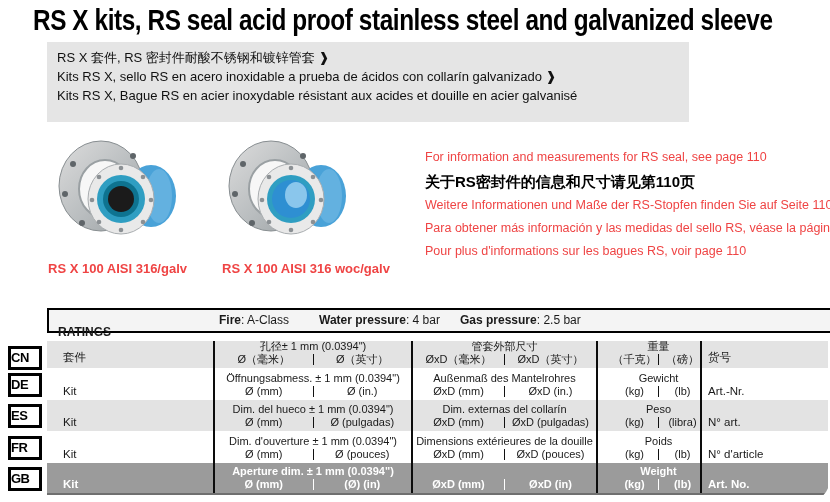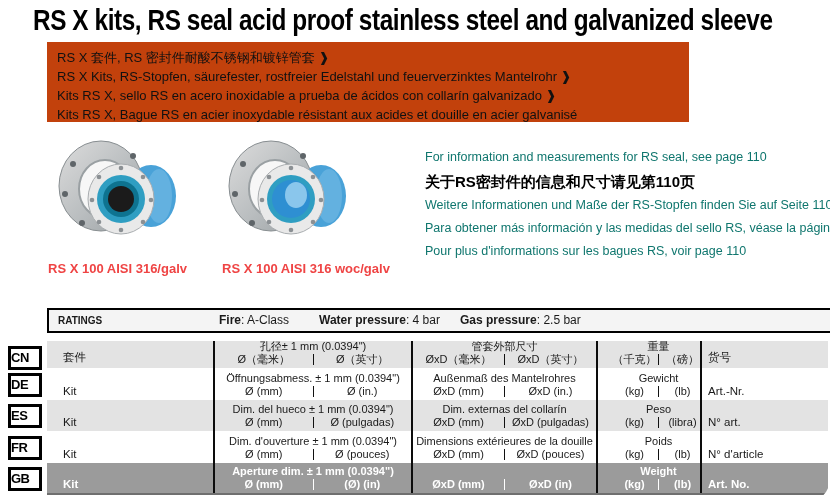--- a/index.html
+++ b/index.html
@@ -4,39 +4,39 @@
 <style>
   html,body{margin:0;padding:0;background:#fff;}
   .page{position:relative;width:830px;height:502px;background:#fff;overflow:hidden;
         font-family:"Liberation Sans","DejaVu Sans",sans-serif;color:#1a1a1a;border-radius:23px;}
 
   
   .title{position:absolute;left:33px;top:4px;margin:0;font-size:29px;font-weight:bold;
          letter-spacing:-0.5px;white-space:nowrap;transform:scaleX(0.84);transform-origin:0 0;color:#000;}
 
   
-  .subtitle-box{position:absolute;left:47px;top:42px;width:642px;height:80px;background:#c2410c;
+  .subtitle-box{position:absolute;left:47px;top:42px;width:642px;height:80px;background:#e5e5e5;
                 box-sizing:border-box;padding:6px 0 0 10px;}
   .sub{font-size:13px;line-height:19px;white-space:nowrap;color:#111;}
 
   
   .product{position:absolute;width:128px;height:124px;}
   .p1{left:55px;top:134px;} .p2{left:225px;top:134px;}
   .pcap{position:absolute;top:261px;font-size:13px;font-weight:bold;white-space:nowrap;color:#ef4444;}
   .cap1{left:48px;} .cap2{left:222px;}
 
   
   .info{position:absolute;left:425px;top:146px;width:400px;}
-  .info-line{font-size:12.5px;line-height:23px;white-space:nowrap;color:#0f766e;}
+  .info-line{font-size:12.5px;line-height:23px;white-space:nowrap;color:#ef4444;}
   .info-line.cn{font-size:15px;font-weight:bold;line-height:25px;color:#000;}
 
   
   .ratings{position:absolute;left:47px;top:308px;width:781px;height:21px;background:#f4f4f4;
            border:2px solid #000;box-sizing:content-box;}
-  .ratings .r-label{position:absolute;left:9px;top:0;line-height:21px;font-size:10px;font-weight:bold;}
+  .ratings .r-label{position:absolute;left:9px;top:12px;line-height:21px;font-size:12px;font-weight:bold;}
   .r-item{position:absolute;top:0;line-height:21px;font-size:12px;white-space:nowrap;}
   .r-item b{font-weight:bold;}
   .ri0{left:170px;} .ri1{left:270px;} .ri2{left:411px;}
 
   
   .tbl{position:absolute;left:47px;top:341px;width:781px;height:154px;}
   .vline{position:absolute;top:0;bottom:2px;width:2px;background:#0c0c0c;z-index:5;}
   .v1{left:166px;} .v2{left:364px;} .v3{left:549px;} .v4{left:653px;}
   .bline{position:absolute;left:0;top:152px;width:781px;height:2px;background:#6f6f6f;}
   .trow{position:absolute;left:0;width:781px;}
@@ -64,21 +64,20 @@
 </style>
 </head>
 <body>
 
 <div class="page">
 
   <h1 class="title">RS X kits, RS seal acid proof stainless steel and galvanized sleeve</h1>
 
   <div class="subtitle-box">
     <div class="sub">RS X 套件, RS 密封件耐酸不锈钢和镀锌管套 ❱</div>
-    <div class="sub">RS X Kits, RS-Stopfen, säurefester, rostfreier Edelstahl und feuerverzinktes Mantelrohr ❱</div>
     <div class="sub">Kits RS X, sello RS en acero inoxidable a prueba de ácidos con collarín galvanizado ❱</div>
     <div class="sub">Kits RS X, Bague RS en acier inoxydable résistant aux acides et douille en acier galvanisé</div>
   </div>
 
   <div class="product p1">
     <svg width="128" height="124" viewBox="0 0 128 124">
       <defs>
         <linearGradient id="met1" x1="0" y1="0" x2="1" y2="1">
           <stop offset="0" stop-color="#dcdcdc"></stop>
             <stop offset="0.55" stop-color="#b9bdbf"></stop>

